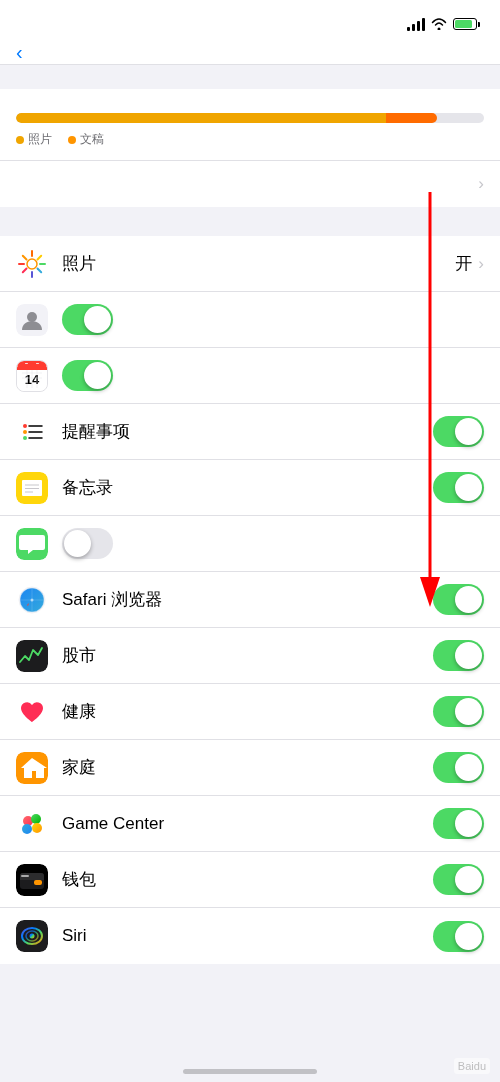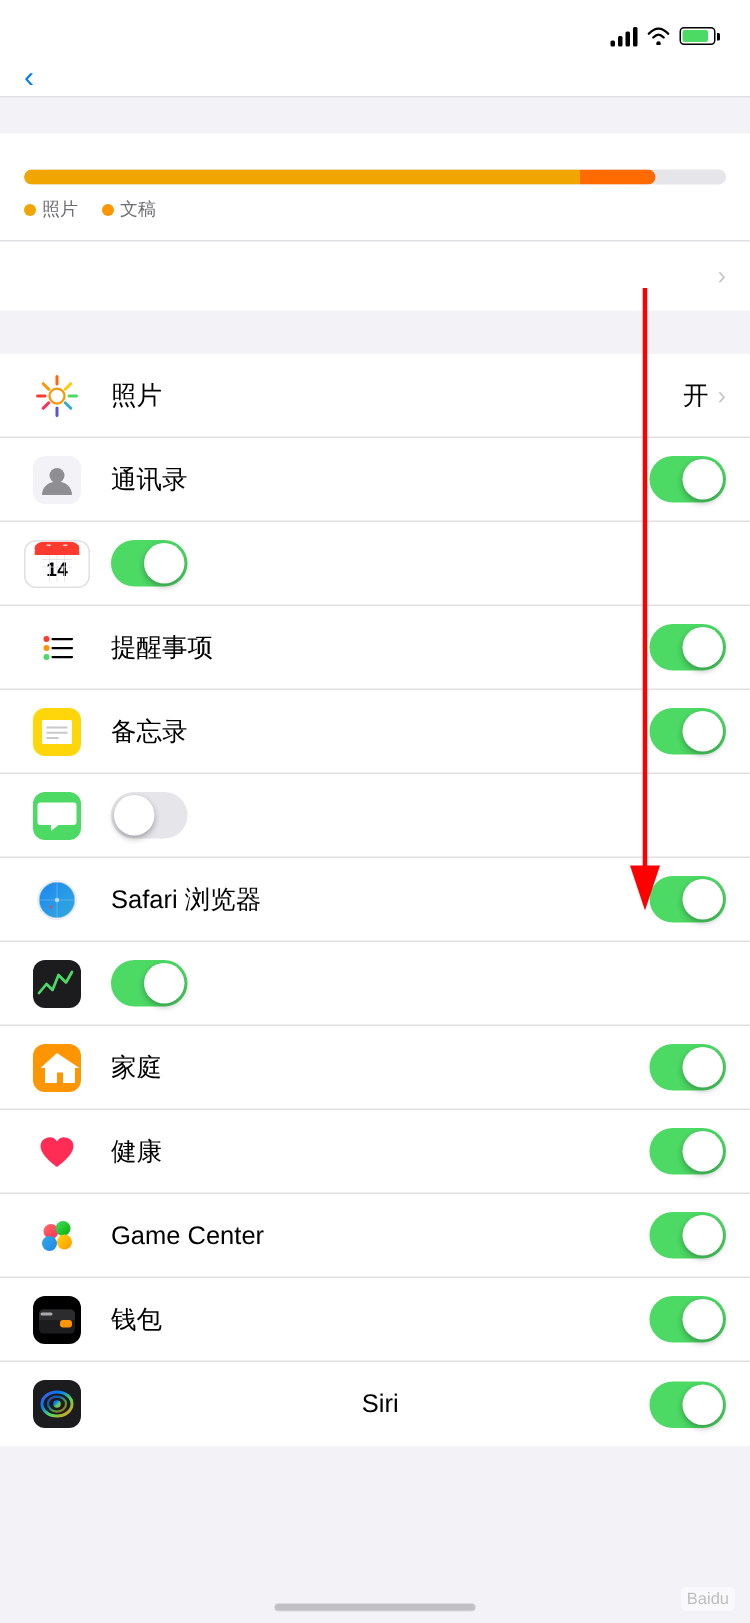--- a/index.html
+++ b/index.html
@@ -197,24 +197,23 @@
     }
     .app-row {
       display: flex;
       align-items: center;
       padding: 10px 16px;
       border-bottom: 1px solid #e0e0e5;
       min-height: 56px;
     }
     .app-row:last-child {
       border-bottom: none;
-      text-align: center;
     }
     .app-icon {
-      width: 44px;
+      width: 32px;
       height: 32px;
       border-radius: 8px;
       margin-right: 14px;
       flex-shrink: 0;
       display: flex;
       align-items: center;
       justify-content: center;
       font-size: 18px;
       overflow: hidden;
     }
@@ -390,21 +389,20 @@
   </div>
 
   <div class="app-row">
     <div class="app-icon">
       <svg width="32" height="32" viewBox="0 0 32 32">
         <rect width="32" height="32" rx="8" fill="#f2f2f7"></rect>
         <circle cx="16" cy="13" r="5" fill="#8e8e93"></circle>
         <path d="M6 26c0-5.5 4.5-9 10-9s10 3.5 10 9" fill="#8e8e93"></path>
       </svg>
     </div>
-    <span class="app-name">通讯录</span>
     <div class="toggle on">
       <div class="toggle-knob"></div>
     </div>
   </div>
 
   <div class="app-row">
     <div class="app-icon" style="background:#fff;border:1px solid #e0e0e5">
       <svg width="30" height="30" viewBox="0 0 30 30">
         <rect width="30" height="30" rx="7" fill="white"></rect>
         <rect x="0" y="0" width="30" height="9" rx="7" fill="#ff3b30"></rect>
@@ -501,46 +499,47 @@
     </svg>
   </div>
 
   <div class="app-row">
     <div class="app-icon">
       <svg width="32" height="32" viewBox="0 0 32 32">
         <rect width="32" height="32" rx="8" fill="#1c1c1e"></rect>
         <polyline points="4,22 9,16 13,20 17,10 22,15 26,8" stroke="#4cd964" stroke-width="1.8" fill="none" stroke-linecap="round" stroke-linejoin="round"></polyline>
       </svg>
     </div>
+    <span class="app-name">股市</span>
+    <div class="toggle on">
+      <div class="toggle-knob"></div>
+    </div>
+  </div>
+
+  <div class="app-row">
+    <div class="app-icon">
+      <svg width="32" height="32" viewBox="0 0 32 32">
+        <rect width="32" height="32" rx="8" fill="white"></rect>
+        <path d="M16 26s-11-7.5-11-14A6 6 0 0116 9a6 6 0 0111 3c0 6.5-11 14-11 14z" fill="#ff2d55"></path>
+      </svg>
+    </div>
+    <span class="app-name">健康</span>
     <div class="toggle on">
       <div class="toggle-knob"></div>
     </div>
   </div>
 
   <div class="app-row">
     <div class="app-icon">
       <svg width="32" height="32" viewBox="0 0 32 32">
         <rect width="32" height="32" rx="8" fill="#ff9500"></rect>
         <path d="M16 6L5 16h3v10h8v-7h4v7h8V16h3z" fill="white"></path>
       </svg>
     </div>
     <span class="app-name">家庭</span>
-    <div class="toggle on">
-      <div class="toggle-knob"></div>
-    </div>
-  </div>
-
-  <div class="app-row">
-    <div class="app-icon">
-      <svg width="32" height="32" viewBox="0 0 32 32">
-        <rect width="32" height="32" rx="8" fill="white"></rect>
-        <path d="M16 26s-11-7.5-11-14A6 6 0 0116 9a6 6 0 0111 3c0 6.5-11 14-11 14z" fill="#ff2d55"></path>
-      </svg>
-    </div>
-    <span class="app-name">健康</span>
     <div class="toggle on">
       <div class="toggle-knob"></div>
     </div>
   </div>
 
   <div class="app-row">
     <div class="app-icon">
       <svg width="32" height="32" viewBox="0 0 32 32">
         <rect width="32" height="32" rx="8" fill="white"></rect>
         <defs>

